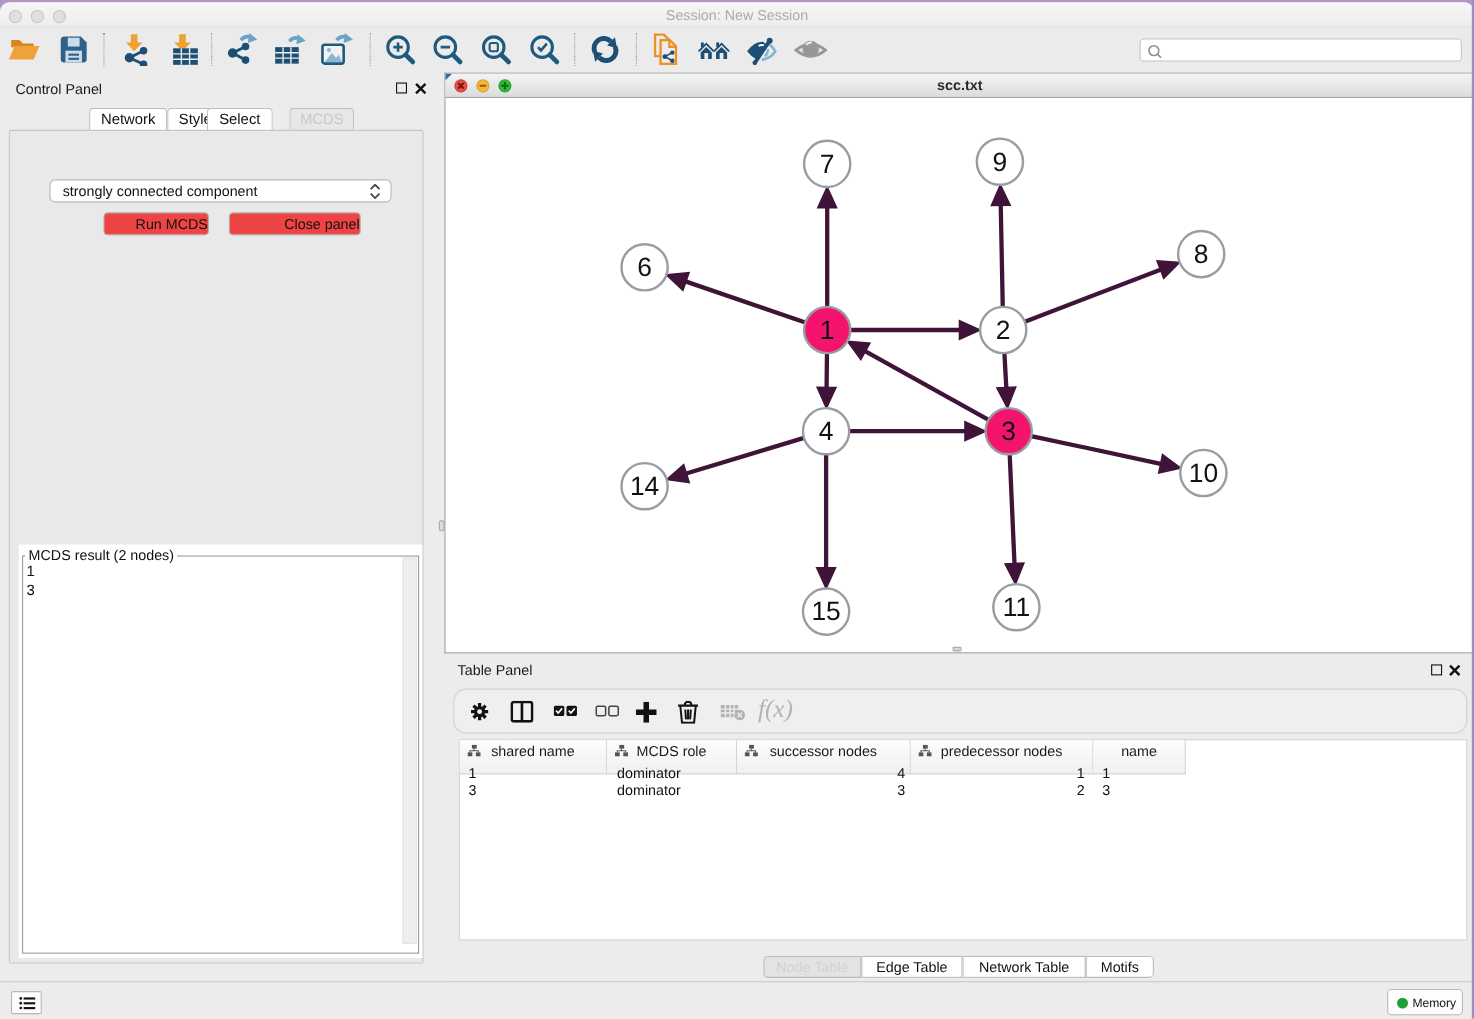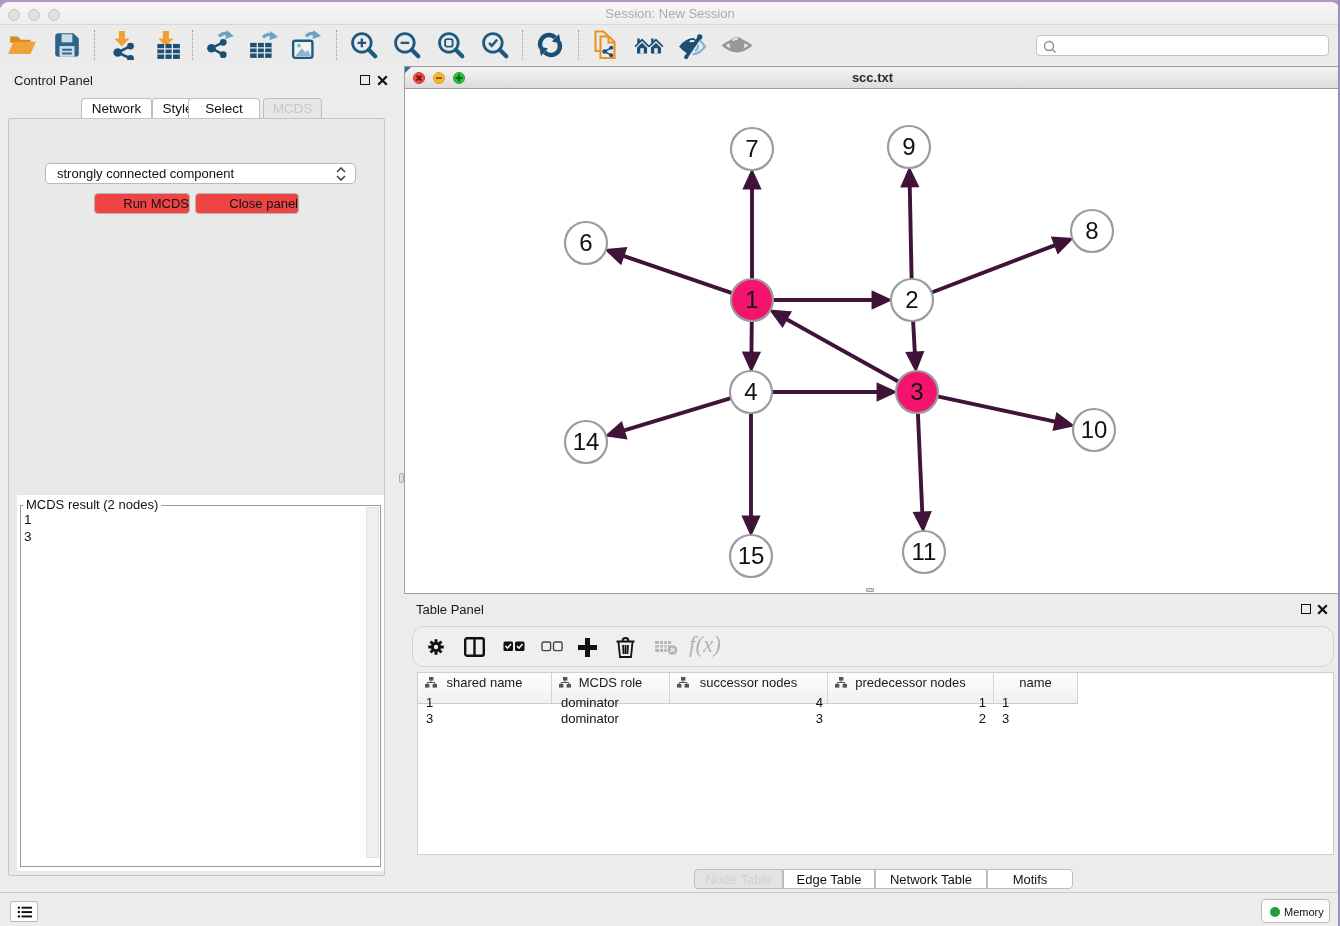--- a/index.html
+++ b/index.html
@@ -217,31 +217,31 @@
       </div>
  </div>
  <div id="cpanel">
   <div class="hdr">Control Panel</div>
   <div class="sqbtn" style="left:360px"></div>
   <svg style="position:absolute;left:377px;top:12px" width="11" height="11" viewBox="0 0 11 11">
         <path d="M1.2 1.2 L9.8 9.8 M9.8 1.2 L1.2 9.8" stroke="#111" stroke-width="2.2"></path>
       </svg>
   <div class="tab" style="left:81px;width:71px">Network</div>
   <div class="tab" style="left:152px;width:51px">Style</div>
-  <div class="tab" style="left:188px;width:72px">Select</div>
+  <div class="tab" style="left:188px;width:60px">Select</div>
   <div class="tab" style="left:263px;width:59px;background:#e7e7e7;color:#c9c9c9;border-radius:4px 4px 4px 0">MCDS</div>
   <div id="cpbox">
    <div id="combo">strongly connected component
      <svg width="10" height="14" viewBox="0 0 10 14" style="position:absolute;right:9px;top:3px">
             <path d="M1 5 L5 1 L9 5" fill="none" stroke="#444" stroke-width="1.6"></path>
             <path d="M1 9 L5 13 L9 9" fill="none" stroke="#444" stroke-width="1.6"></path>
           </svg>
    </div>
    <div class="btn" style="left:85px;width:96px">Run MCDS</div>
-   <div class="btn" style="left:186px;width:104px">Close panel</div>
+   <div class="btn" style="left:199px;width:120px">Close panel</div>
    <div id="mcdsbox">
     <div id="mcdsbord"></div>
     <div id="mcdsleg">MCDS result (2 nodes)</div>
     <div id="mcdstxt">1<br>3</div>
     <div id="mcdssb"></div>
    </div>
   </div>
  </div>
  <div id="netwin">
   <div style="position:absolute;left:0px;top:0px;width:0;height:0;border-top:6px solid #3566a8;border-right:6px solid transparent;z-index:5"></div>
@@ -418,21 +418,21 @@
    <div class="cell" style="left:584px;top:22px">1</div>
    <div class="cell" style="left:8px;top:38px">3</div>
    <div class="cell" style="left:143px;top:38px">dominator</div>
    <div class="cell" style="left:252px;top:38px;width:153px;text-align:right">3</div>
    <div class="cell" style="left:410px;top:38px;width:158px;text-align:right">2</div>
    <div class="cell" style="left:584px;top:38px">3</div>
   </div>
   <div class="btab" style="left:290px;width:89px;background:#e3e3e3;color:#d2d2d2;border-radius:4px 0 0 4px">Node Table</div>
   <div class="btab" style="left:379px;width:92px">Edge Table</div>
   <div class="btab" style="left:471px;width:112px">Network Table</div>
-  <div class="btab" style="left:583px;width:86px;border-radius:0 4px 4px 0">Motifs</div>
+  <div class="btab" style="left:583px;width:62px;border-radius:0 4px 4px 0">Motifs</div>
  </div>
  <div id="status">
   <div id="listbtn">
         <svg width="18" height="14" viewBox="0 0 18 16" style="position:absolute;left:5px;top:3px">
           <circle cx="2" cy="3" r="1.4" fill="#111"></circle>
           <circle cx="2" cy="8" r="1.4" fill="#111"></circle>
           <circle cx="2" cy="13" r="1.4" fill="#111"></circle>
           <rect x="5" y="2" width="12" height="2.2" fill="#111"></rect>
           <rect x="5" y="7" width="12" height="2.2" fill="#111"></rect>
           <rect x="5" y="12" width="12" height="2.2" fill="#111"></rect>

